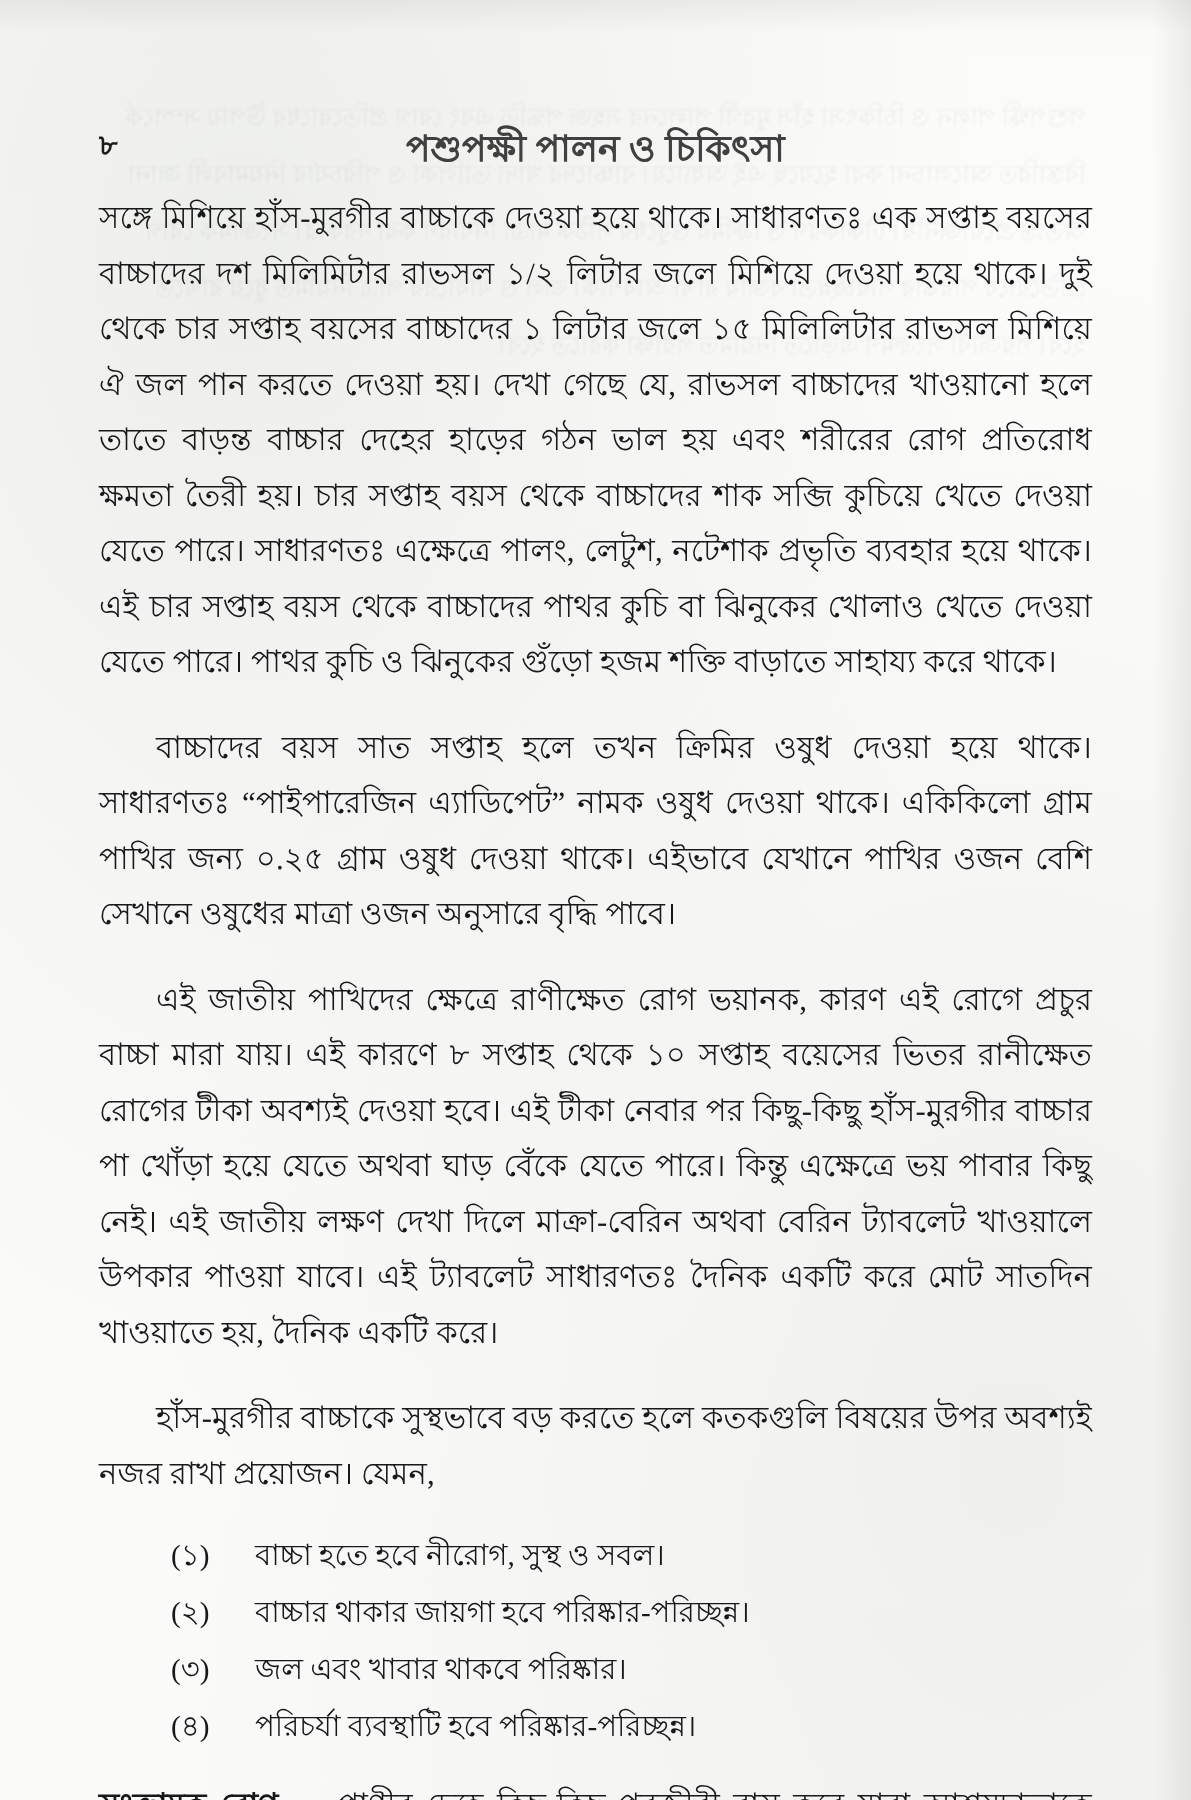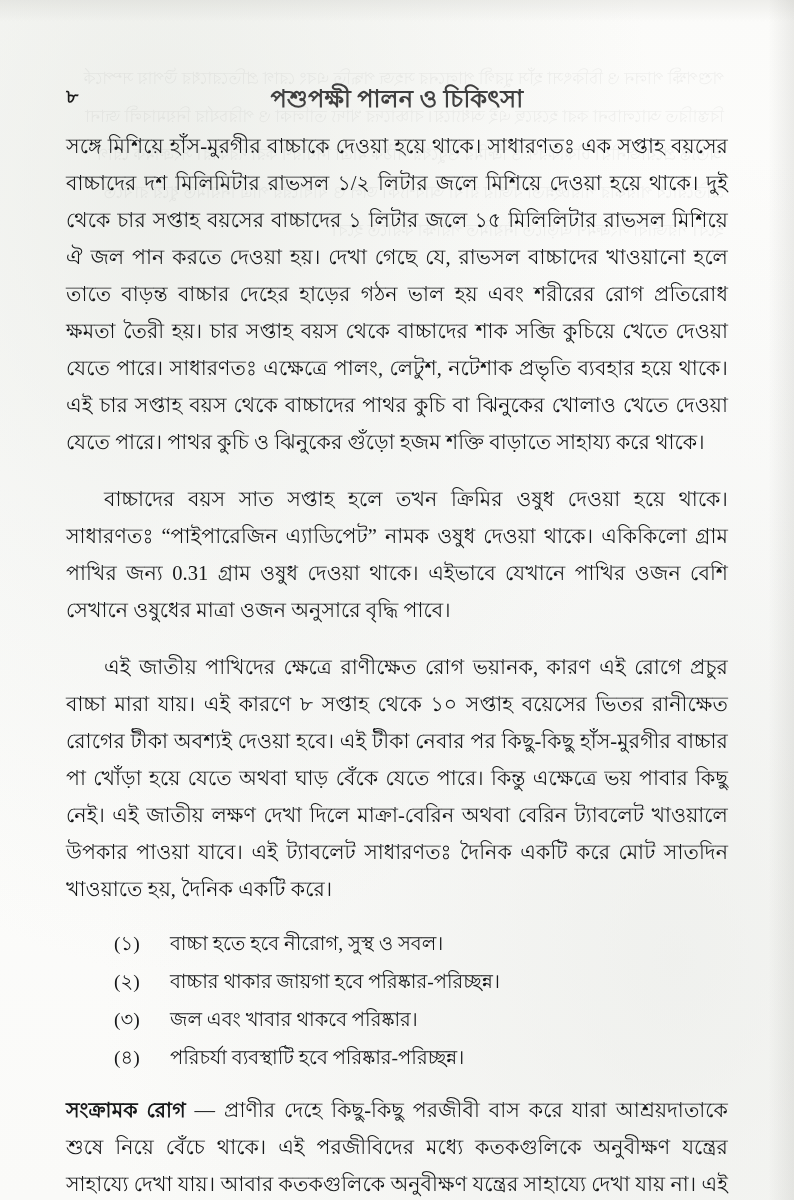--- a/index.html
+++ b/index.html
@@ -208,22 +208,23 @@
 
 
   <div class="content">
 
     <div class="header-row">
       <div class="page-number">৮</div>
       <div class="running-head">পশুপক্ষী পালন ও চিকিৎসা</div>
     </div>
 
     <p class="para">সঙ্গে মিশিয়ে হাঁস-মুরগীর বাচ্চাকে দেওয়া হয়ে থাকে। সাধারণতঃ এক সপ্তাহ বয়সের বাচ্চাদের দশ মিলিমিটার রাভসল ১/২ লিটার জলে মিশিয়ে দেওয়া হয়ে থাকে। দুই থেকে চার সপ্তাহ বয়সের বাচ্চাদের ১ লিটার জলে ১৫ মিলিলিটার রাভসল মিশিয়ে ঐ জল পান করতে দেওয়া হয়। দেখা গেছে যে, রাভসল বাচ্চাদের খাওয়ানো হলে তাতে বাড়ন্ত বাচ্চার দেহের হাড়ের গঠন ভাল হয় এবং শরীরের রোগ প্রতিরোধ ক্ষমতা তৈরী হয়। চার সপ্তাহ বয়স থেকে বাচ্চাদের শাক সব্জি কুচিয়ে খেতে দেওয়া যেতে পারে। সাধারণতঃ এক্ষেত্রে পালং, লেটুশ, নটেশাক প্রভৃতি ব্যবহার হয়ে থাকে। এই চার সপ্তাহ বয়স থেকে বাচ্চাদের পাথর কুচি বা ঝিনুকের খোলাও খেতে দেওয়া যেতে পারে। পাথর কুচি ও ঝিনুকের গুঁড়ো হজম শক্তি বাড়াতে সাহায্য করে থাকে।</p>
-    <p class="para indent gap">বাচ্চাদের বয়স সাত সপ্তাহ হলে তখন ক্রিমির ওষুধ দেওয়া হয়ে থাকে। সাধারণতঃ “পাইপারেজিন এ্যাডিপেট” নামক ওষুধ দেওয়া থাকে। একিকিলো গ্রাম পাখির জন্য 0.31 গ্রাম ওষুধ দেওয়া থাকে। এইভাবে যেখানে পাখির ওজন বেশি সেখানে ওষুধের মাত্রা ওজন অনুসারে বৃদ্ধি পাবে।</p>
+    <p class="para indent gap">বাচ্চাদের বয়স সাত সপ্তাহ হলে তখন ক্রিমির ওষুধ দেওয়া হয়ে থাকে। সাধারণতঃ “পাইপারেজিন এ্যাডিপেট” নামক ওষুধ দেওয়া থাকে। একিকিলো গ্রাম পাখির জন্য ০.২৫ গ্রাম ওষুধ দেওয়া থাকে। এইভাবে যেখানে পাখির ওজন বেশি সেখানে ওষুধের মাত্রা ওজন অনুসারে বৃদ্ধি পাবে।</p>
     <p class="para indent gap">এই জাতীয় পাখিদের ক্ষেত্রে রাণীক্ষেত রোগ ভয়ানক, কারণ এই রোগে প্রচুর বাচ্চা মারা যায়। এই কারণে ৮ সপ্তাহ থেকে ১০ সপ্তাহ বয়েসের ভিতর রানীক্ষেত রোগের টীকা অবশ্যই দেওয়া হবে। এই টীকা নেবার পর কিছু-কিছু হাঁস-মুরগীর বাচ্চার পা খোঁড়া হয়ে যেতে অথবা ঘাড় বেঁকে যেতে পারে। কিন্তু এক্ষেত্রে ভয় পাবার কিছু নেই। এই জাতীয় লক্ষণ দেখা দিলে মাক্রা-বেরিন অথবা বেরিন ট্যাবলেট খাওয়ালে উপকার পাওয়া যাবে। এই ট্যাবলেট সাধারণতঃ দৈনিক একটি করে মোট সাতদিন খাওয়াতে হয়, দৈনিক একটি করে।</p>
+    <p class="para indent gap">হাঁস-মুরগীর বাচ্চাকে সুস্থভাবে বড় করতে হলে কতকগুলি বিষয়ের উপর অবশ্যই নজর রাখা প্রয়োজন। যেমন,</p>
 
     <ol class="numbered">
       <li>
         <span class="marker">(১)</span>
         <span class="text">বাচ্চা হতে হবে নীরোগ, সুস্থ ও সবল।</span>
       </li>
       <li>
         <span class="marker">(২)</span>
         <span class="text">বাচ্চার থাকার জায়গা হবে পরিষ্কার-পরিচ্ছন্ন।</span>
       </li>

